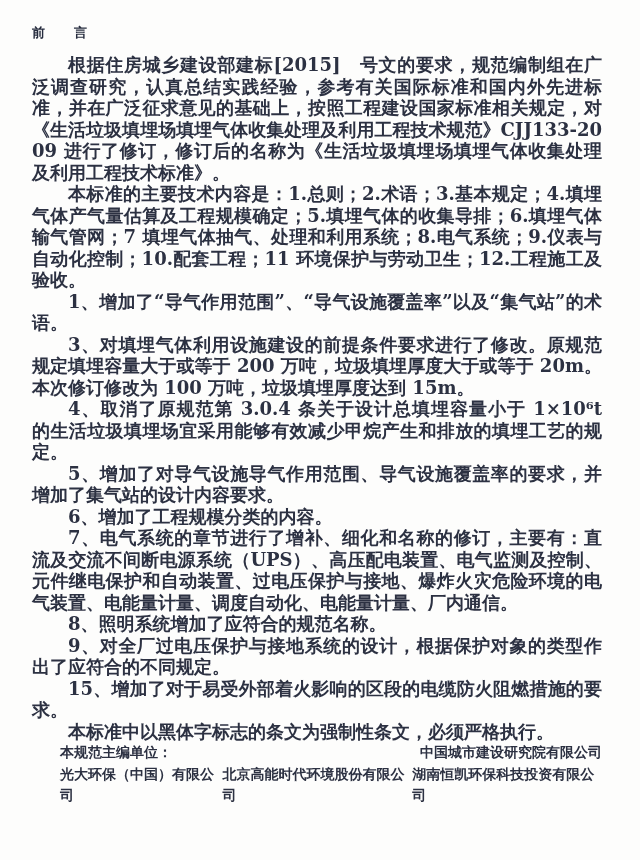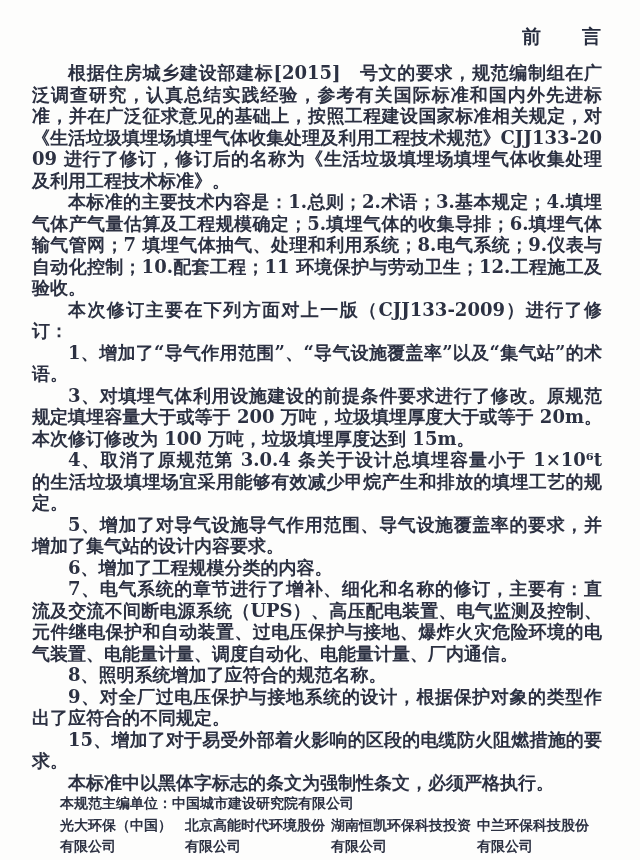--- a/index.html
+++ b/index.html
@@ -13,60 +13,60 @@
     height: 860px;
     box-sizing: border-box;
     background: #fdfdfc;
     color: #2c3142;
     font-family: "DejaVu Serif", "Liberation Serif", serif;
     font-weight: 700;
     padding: 24px 38px 0 32px;
     overflow: hidden;
   }
   .doc-title {
-    text-align: right;
-    font-size: 19px;
+    text-align: left;
+    font-size: 13px;
     font-weight: 800;
     letter-spacing: 1px;
     margin: 0 0 12px 0;
     color: #262c3e;
   }
   .para {
     margin: 0;
     font-size: 18px;
     line-height: 21.5px;
     text-align: justify;
     text-indent: 2em;
     word-break: break-all;
   }
   .unit-row {
     display: flex;
     align-items: flex-start;
     padding-left: 2em;
     font-size: 14px;
     line-height: 21.5px;
+    justify-content: space-between;
   }
   .unit-label {
     flex: 0 0 auto;
     white-space: nowrap;
   }
   .unit-companies {
     display: flex;
   }
 </style>
 </head>
 <body>
 
 <div class="page">
 
   <h1 class="doc-title">前　　言</h1>
 
   <p class="para">根据住房城乡建设部建标[2015]　号文的要求，规范编制组在广泛调查研究，认真总结实践经验，参考有关国际标准和国内外先进标准，并在广泛征求意见的基础上，按照工程建设国家标准相关规定，对《生活垃圾填埋场填埋气体收集处理及利用工程技术规范》CJJ133-2009 进行了修订，修订后的名称为《生活垃圾填埋场填埋气体收集处理及利用工程技术标准》。</p>
   <p class="para">本标准的主要技术内容是：1.总则；2.术语；3.基本规定；4.填埋气体产气量估算及工程规模确定；5.填埋气体的收集导排；6.填埋气体输气管网；7 填埋气体抽气、处理和利用系统；8.电气系统；9.仪表与自动化控制；10.配套工程；11 环境保护与劳动卫生；12.工程施工及验收。</p>
-  <p class="para">本次修订主要在下列方面对上一版（CJJ133-2009）进行了修订：</p>
   <p class="para">1、增加了“导气作用范围”、“导气设施覆盖率”以及“集气站”的术语。</p>
   <p class="para">3、对填埋气体利用设施建设的前提条件要求进行了修改。原规范规定填埋容量大于或等于 200 万吨，垃圾填埋厚度大于或等于 20m。本次修订修改为 100 万吨，垃圾填埋厚度达到 15m。</p>
   <p class="para">4、取消了原规范第 3.0.4 条关于设计总填埋容量小于 1×10⁶t 的生活垃圾填埋场宜采用能够有效减少甲烷产生和排放的填埋工艺的规定。</p>
   <p class="para">5、增加了对导气设施导气作用范围、导气设施覆盖率的要求，并增加了集气站的设计内容要求。</p>
   <p class="para">6、增加了工程规模分类的内容。</p>
   <p class="para">7、电气系统的章节进行了增补、细化和名称的修订，主要有：直流及交流不间断电源系统（UPS）、高压配电装置、电气监测及控制、元件继电保护和自动装置、过电压保护与接地、爆炸火灾危险环境的电气装置、电能量计量、调度自动化、电能量计量、厂内通信。</p>
   <p class="para">8、照明系统增加了应符合的规范名称。</p>
   <p class="para">9、对全厂过电压保护与接地系统的设计，根据保护对象的类型作出了应符合的不同规定。</p>
   <p class="para">15、增加了对于易受外部着火影响的区段的电缆防火阻燃措施的要求。</p>
   <p class="para">本标准中以黑体字标志的条文为强制性条文，必须严格执行。</p>
@@ -74,17 +74,16 @@
   <div class="unit-row">
     <span class="unit-label">本规范主编单位：</span>
     <span>中国城市建设研究院有限公司</span>
   </div>
 
   <div class="unit-row">
     <div class="unit-companies">
       <div>光大环保（中国）有限公司</div>
       <div>北京高能时代环境股份有限公司</div>
       <div>湖南恒凯环保科技投资有限公司</div>
-      <div>中兰环保科技股份有限公司</div>
     </div>
   </div>
 
 </div>
 
 </body></html>

